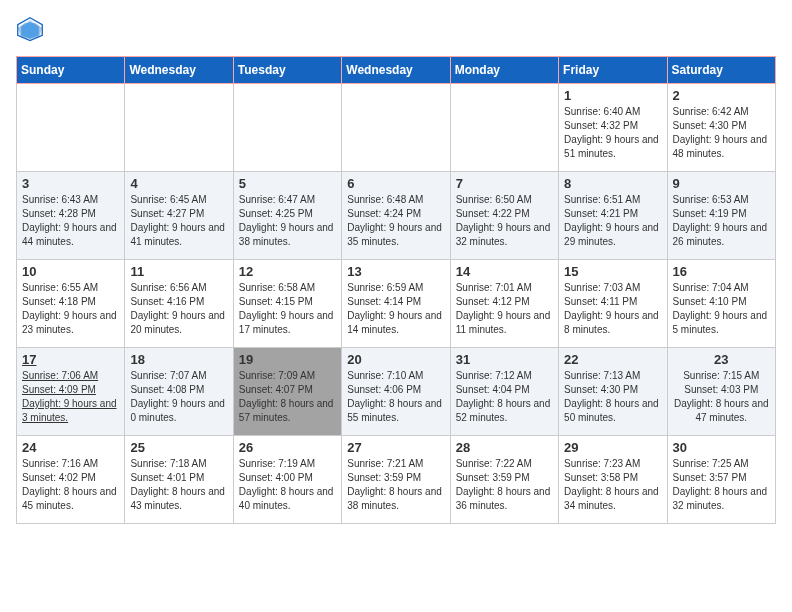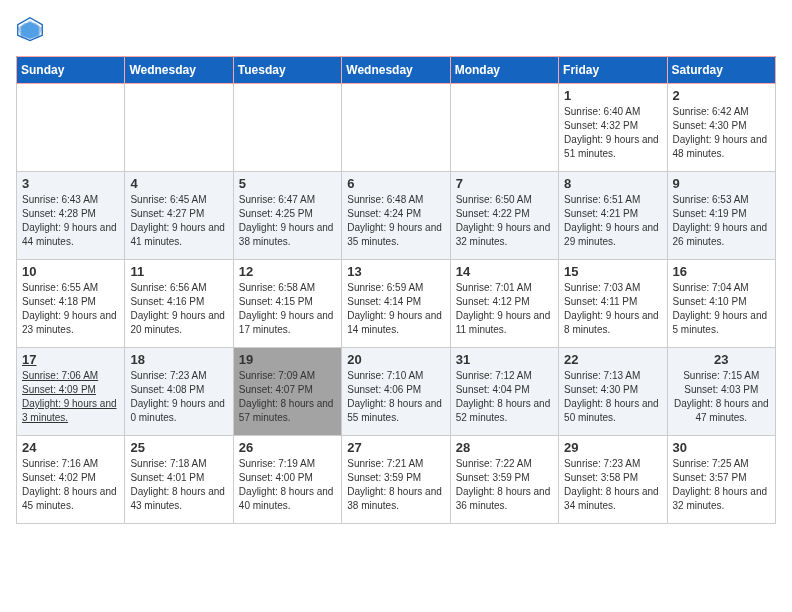--- a/index.html
+++ b/index.html
@@ -254,21 +254,21 @@
       <tr>
         <td style="background: rgb(240, 244, 248); text-decoration: underline;">
           <span class="day-number">17</span>
           <div class="day-info">Sunrise: 7:06 AM
 Sunset: 4:09 PM
 Daylight: 9 hours
 and 3 minutes.</div>
         </td>
         <td style="background: rgb(240, 244, 248);">
           <span class="day-number">18</span>
-          <div class="day-info">Sunrise: 7:23 AM
+          <div class="day-info">Sunrise: 7:07 AM
 Sunset: 4:08 PM
 Daylight: 9 hours
 and 0 minutes.</div>
         </td>
         <td style="background: #a3a3a3;">
           <span class="day-number">19</span>
           <div class="day-info">Sunrise: 7:09 AM
 Sunset: 4:07 PM
 Daylight: 8 hours
 and 57 minutes.</div>

